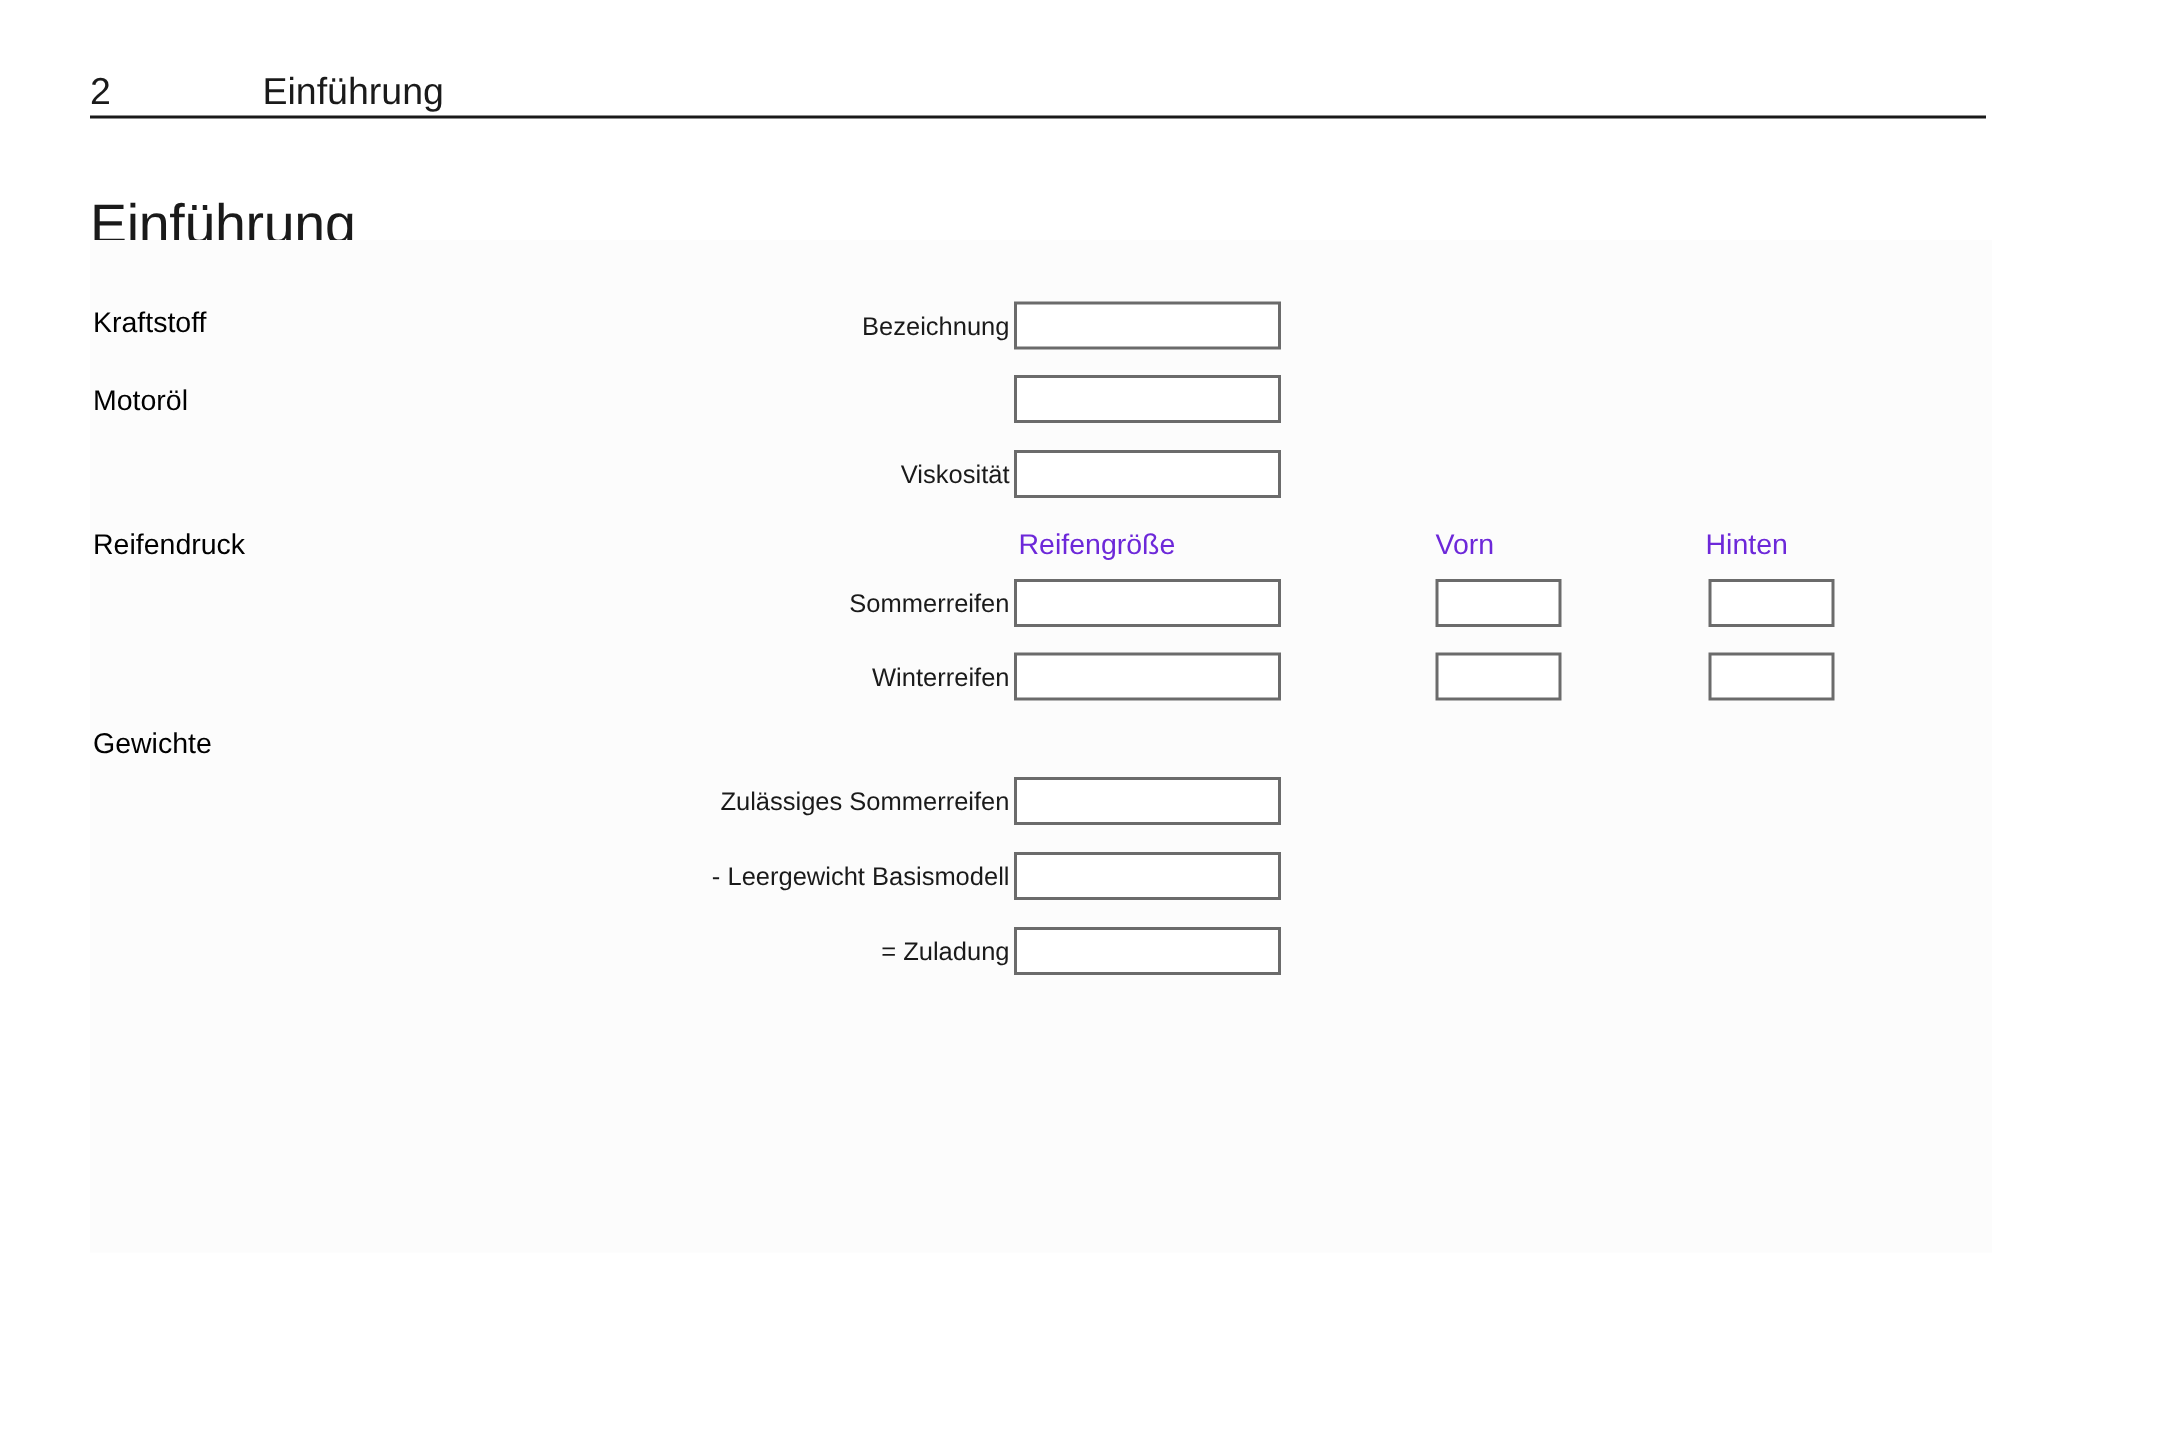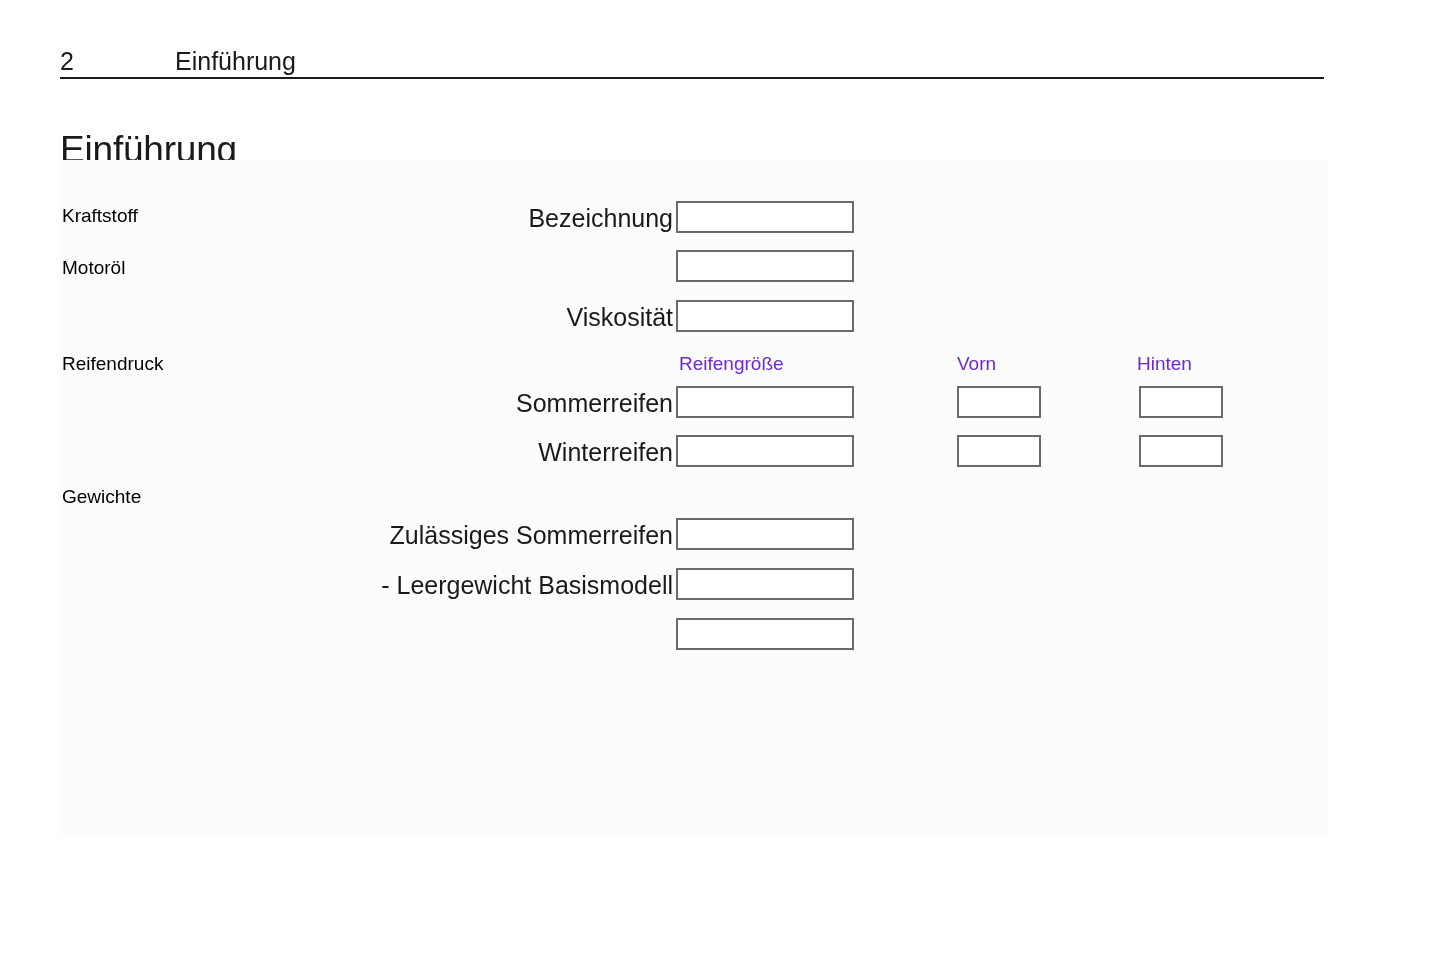--- a/index.html
+++ b/index.html
@@ -94,21 +94,21 @@
     left: 0;
     width: 800px;
     height: 34px;
   }
   .field-caption {
     position: absolute;
     right: 187px;
     top: 4px;
     width: 560px;
     text-align: right;
-    font-size: 25px;
+    font-size: 17px;
     line-height: 26px;
     color: #1a1a1a;
     white-space: nowrap;
   }
   .field-box {
     position: absolute;
     left: 616px;
     top: 0;
     width: 178px;
     height: 32px;
@@ -210,16 +210,17 @@
     <span class="field-caption">Zulässiges Sommerreifen</span>
     <div class="field-box"></div>
   </div>
 
   <div class="field-row row-leergewicht">
     <span class="field-caption">- Leergewicht Basismodell</span>
     <div class="field-box"></div>
   </div>
 
   <div class="field-row row-zuladung">
+    <span class="field-caption">= Zuladung</span>
     <div class="field-box"></div>
   </div>
 
 </div>
 
 </body></html>

